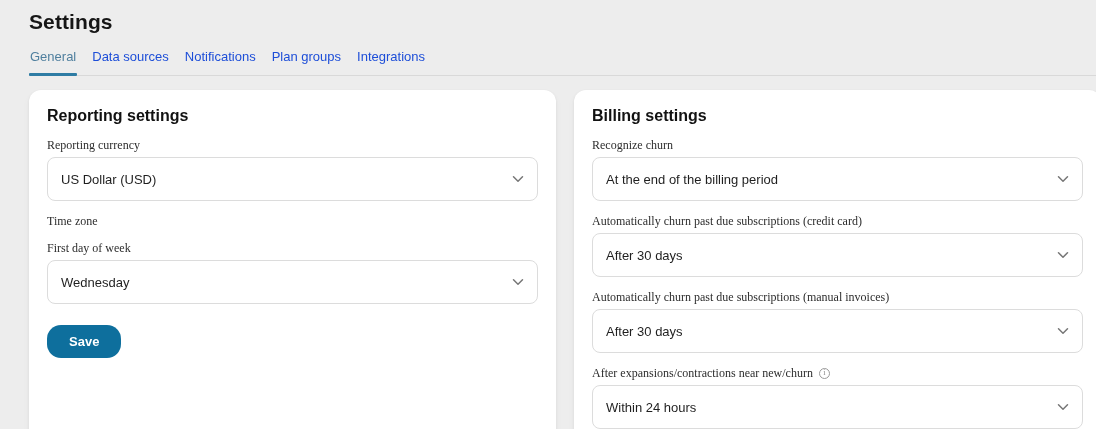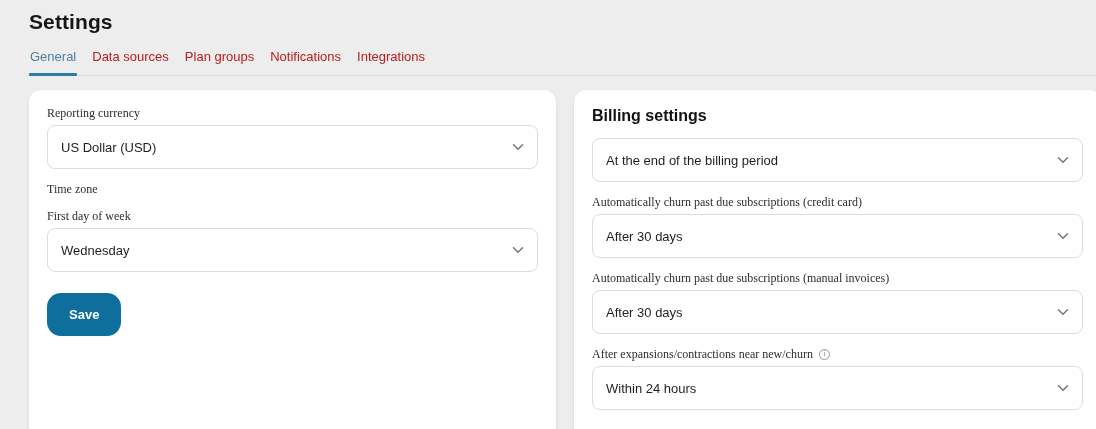--- a/index.html
+++ b/index.html
@@ -24,21 +24,21 @@
   h1.page-title{
     font-size:21px;font-weight:700;color:#161616;
     letter-spacing:.1px;margin:2px 0 11px 0;
   }
   .tabs{
     display:flex;gap:14px;align-items:flex-end;
     border-bottom:1px solid var(--divider);
     text-align:center;
   }
   .tab{
-    font-size:13px;color:#b91c1c;cursor:pointer;
+    font-size:13px;color:#1d4ed8;cursor:pointer;
     padding:4px 1px 11px 1px;position:relative;white-space:nowrap;
   }
   .tab.active{color:var(--tab-active-text);}
   .tab.active::after{
     content:"";position:absolute;left:0;right:0;bottom:-1px;height:3px;
     background:var(--tab-underline);border-radius:1px;
   }
   .cards{display:flex;gap:18px;margin-top:14px;align-items:stretch;}
   .card{
     flex:1 1 0;background:var(--card-background);
@@ -61,42 +61,43 @@
   .info-icon{
     display:inline-flex;align-items:center;justify-content:center;
     width:11px;height:11px;border:1px solid #9a9a9a;border-radius:50%;
     font-size:8px;line-height:1;color:#8a8a8a;font-style:normal;
     cursor:default;margin-left:2px;
   }
   .save-btn{
     display:inline-block;border:none;cursor:pointer;
     background:var(--accent);color:#ffffff;
     font-family:inherit;font-size:13px;font-weight:600;
-    padding:0 22px;height:43px;border-radius:14px;
+    padding:0 22px;height:33px;border-radius:14px;
     margin-top:8px;
   }
 </style>
 </head>
 <body>
 
 <div class="page">
 
   <h1 class="page-title">Settings</h1>
 
   <nav class="tabs">
     <div class="tab active">General</div>
     <div class="tab">Data sources</div>
+    <div class="tab">Notifications</div>
     <div class="tab">Plan groups</div>
-    <div class="tab">Notifications</div>
     <div class="tab">Integrations</div>
   </nav>
 
   <div class="cards">
 
     <section class="card">
+      <h2 class="card-title">Reporting settings</h2>
 
       <div class="field">
         <div class="field-label">Reporting currency</div>
         <div class="select">
           <span class="select-value">US Dollar (USD)</span>
           <svg class="chevron" width="12" height="8" viewBox="0 0 12 8">
               <path d="M1.5 1.8 L6 6.2 L10.5 1.8" fill="none" stroke="#767676" stroke-width="1.5" stroke-linecap="round" stroke-linejoin="round"></path>
             </svg>
         </div>
       </div>
@@ -115,20 +116,21 @@
         </div>
       </div>
 
       <button class="save-btn">Save</button>
     </section>
 
     <section class="card">
       <h2 class="card-title">Billing settings</h2>
 
       <div class="field">
+        <div class="field-label">Recognize churn</div>
         <div class="select">
           <span class="select-value">At the end of the billing period</span>
           <svg class="chevron" width="12" height="8" viewBox="0 0 12 8">
               <path d="M1.5 1.8 L6 6.2 L10.5 1.8" fill="none" stroke="#767676" stroke-width="1.5" stroke-linecap="round" stroke-linejoin="round"></path>
             </svg>
         </div>
       </div>
 
       <div class="field">
         <div class="field-label">Automatically churn past due subscriptions (credit card)</div>

